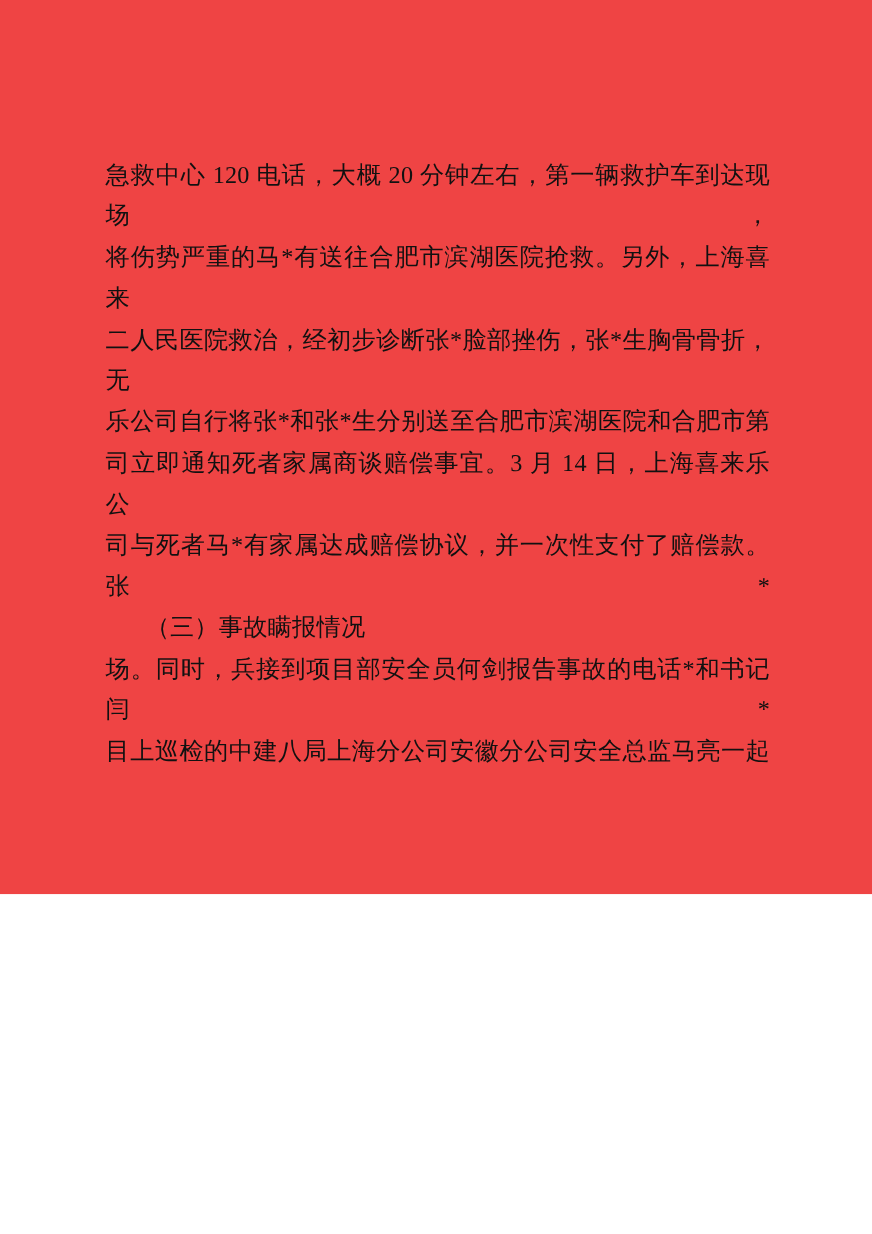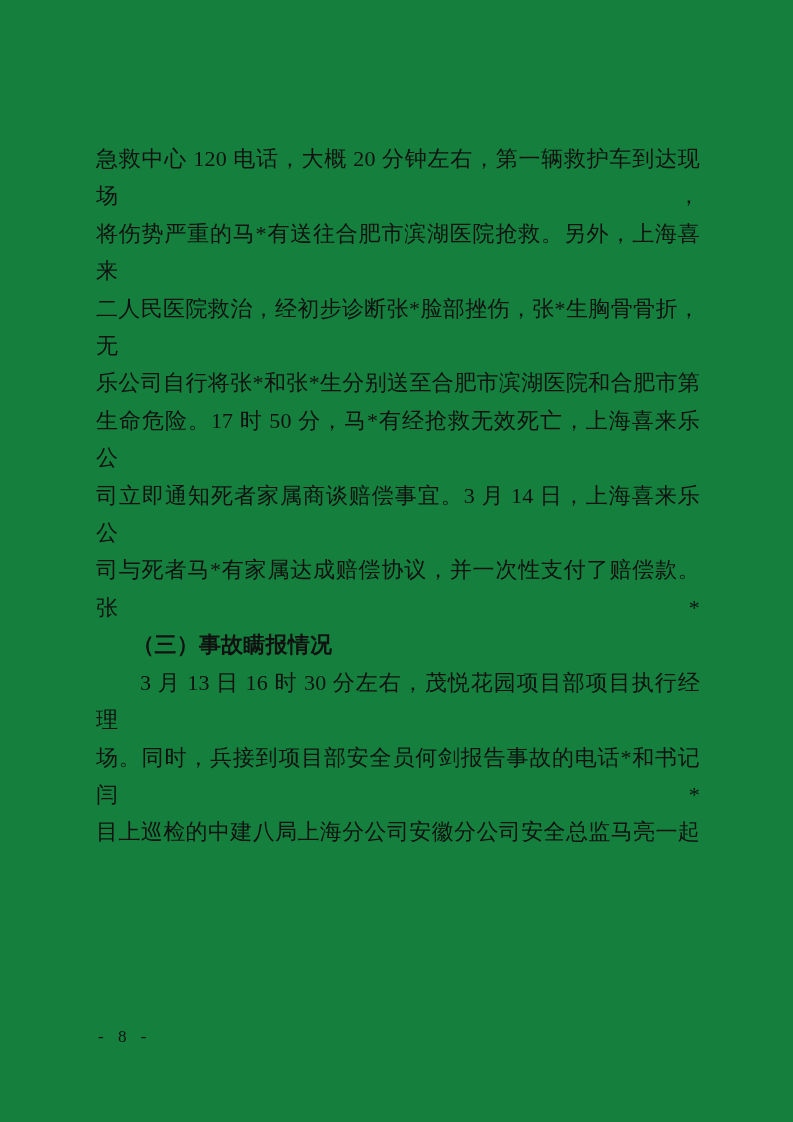--- a/index.html
+++ b/index.html
@@ -3,22 +3,22 @@
 <meta charset="utf-8">
 <style>
   html, body {
     margin: 0;
     padding: 0;
     background: #ffffff;
   }
   .page {
     position: relative;
     width: 793px;
-    height: 1122px;
-    background: #15803d;
+    height: 813px;
+    background: #ef4444;
     overflow: hidden;
     font-family: "Liberation Serif", "DejaVu Serif", serif;
     color: #111111;
   }
   .text-block {
     position: absolute;
     left: 96px;
     top: 140px;
     width: 604px;
     font-size: 22px;
@@ -28,21 +28,21 @@
   .doc-line {
     text-align: justify;
     text-align-last: justify;
     text-justify: inter-character;
     white-space: normal;
   }
   .doc-line.heading {
     text-align: right;
     text-align-last: left;
     text-indent: 1.65em;
-    font-weight: bold;
+    font-weight: normal;
   }
   .doc-line.first-indent {
     text-indent: 2em;
   }
   .page-number {
     position: absolute;
     left: 98px;
     top: 1026px;
     font-size: 17px;
     line-height: 22px;
@@ -52,23 +52,21 @@
 </style>
 </head>
 <body>
 
 <div class="page">
   <div class="text-block">
     <div class="doc-line">急救中心 120 电话，大概 20 分钟左右，第一辆救护车到达现场，</div>
     <div class="doc-line">将伤势严重的马*有送往合肥市滨湖医院抢救。另外，上海喜来</div>
     <div class="doc-line">二人民医院救治，经初步诊断张*脸部挫伤，张*生胸骨骨折，无</div>
     <div class="doc-line">乐公司自行将张*和张*生分别送至合肥市滨湖医院和合肥市第</div>
-    <div class="doc-line">生命危险。17 时 50 分，马*有经抢救无效死亡，上海喜来乐公</div>
     <div class="doc-line">司立即通知死者家属商谈赔偿事宜。3 月 14 日，上海喜来乐公</div>
     <div class="doc-line">司与死者马*有家属达成赔偿协议，并一次性支付了赔偿款。张*</div>
     <div class="doc-line heading">（三）事故瞒报情况</div>
-    <div class="doc-line first-indent">3 月 13 日 16 时 30 分左右，茂悦花园项目部项目执行经理</div>
     <div class="doc-line">场。同时，兵接到项目部安全员何剑报告事故的电话*和书记闫*</div>
     <div class="doc-line">目上巡检的中建八局上海分公司安徽分公司安全总监马亮一起</div>
 
   </div>
   <div class="page-number">- 8 -</div>
 </div>
 
 </body></html>

